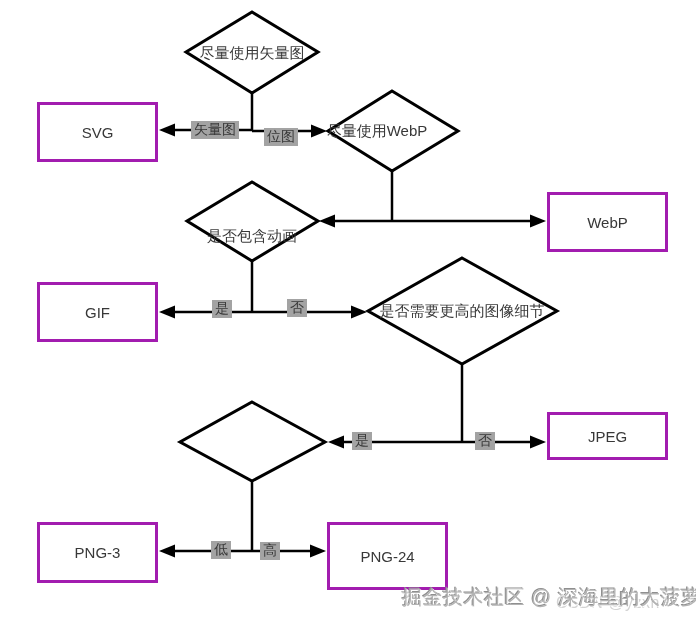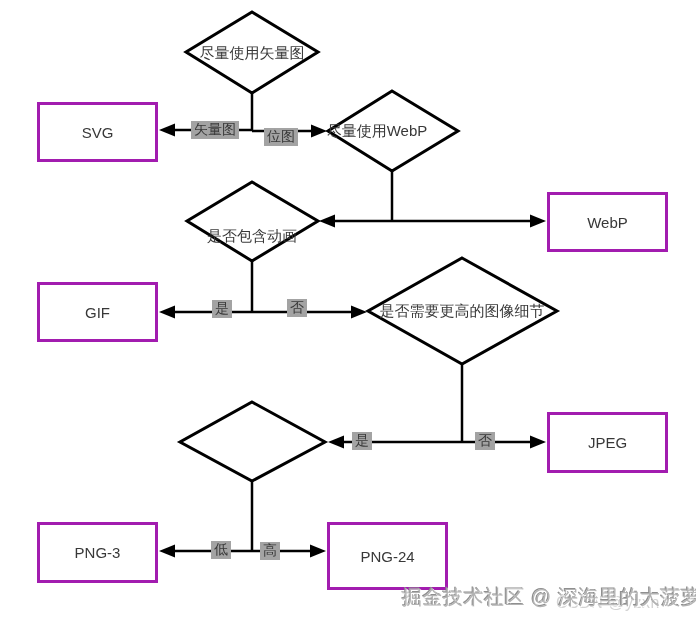--- a/index.html
+++ b/index.html
@@ -48,21 +48,21 @@
     position: absolute;
     transform: translate(-50%, -50%);
     background: #a3a3a3;
     padding: 0 3px;
     font-size: 14px;
     z-index: 3;
   }
   .box-svg    { left: 37px;  top: 102px; width: 121px; height: 60px; }
   .box-webp   { left: 547px; top: 192px; width: 121px; height: 60px; }
   .box-gif    { left: 37px;  top: 282px; width: 121px; height: 60px; }
-  .box-jpeg   { left: 547px; top: 412px; width: 121px; height: 61px; }
+  .box-jpeg   { left: 547px; top: 412px; width: 121px; height: 48px; }
   .box-png8   { left: 37px;  top: 522px; width: 121px; height: 61px; }
   .box-png24  { left: 327px; top: 522px; width: 121px; height: 68px; }
 
   .lbl-d1 { left: 252px; top: 53px; }
   .lbl-d2 { left: 377px; top: 131px; }
   .lbl-d3 { left: 252px; top: 236px; }
   .lbl-d4 { left: 462px; top: 311px; }
   .lbl-d5 { left: 252px; top: 442px; }
 
   .el-vector { left: 215px; top: 130px; }

